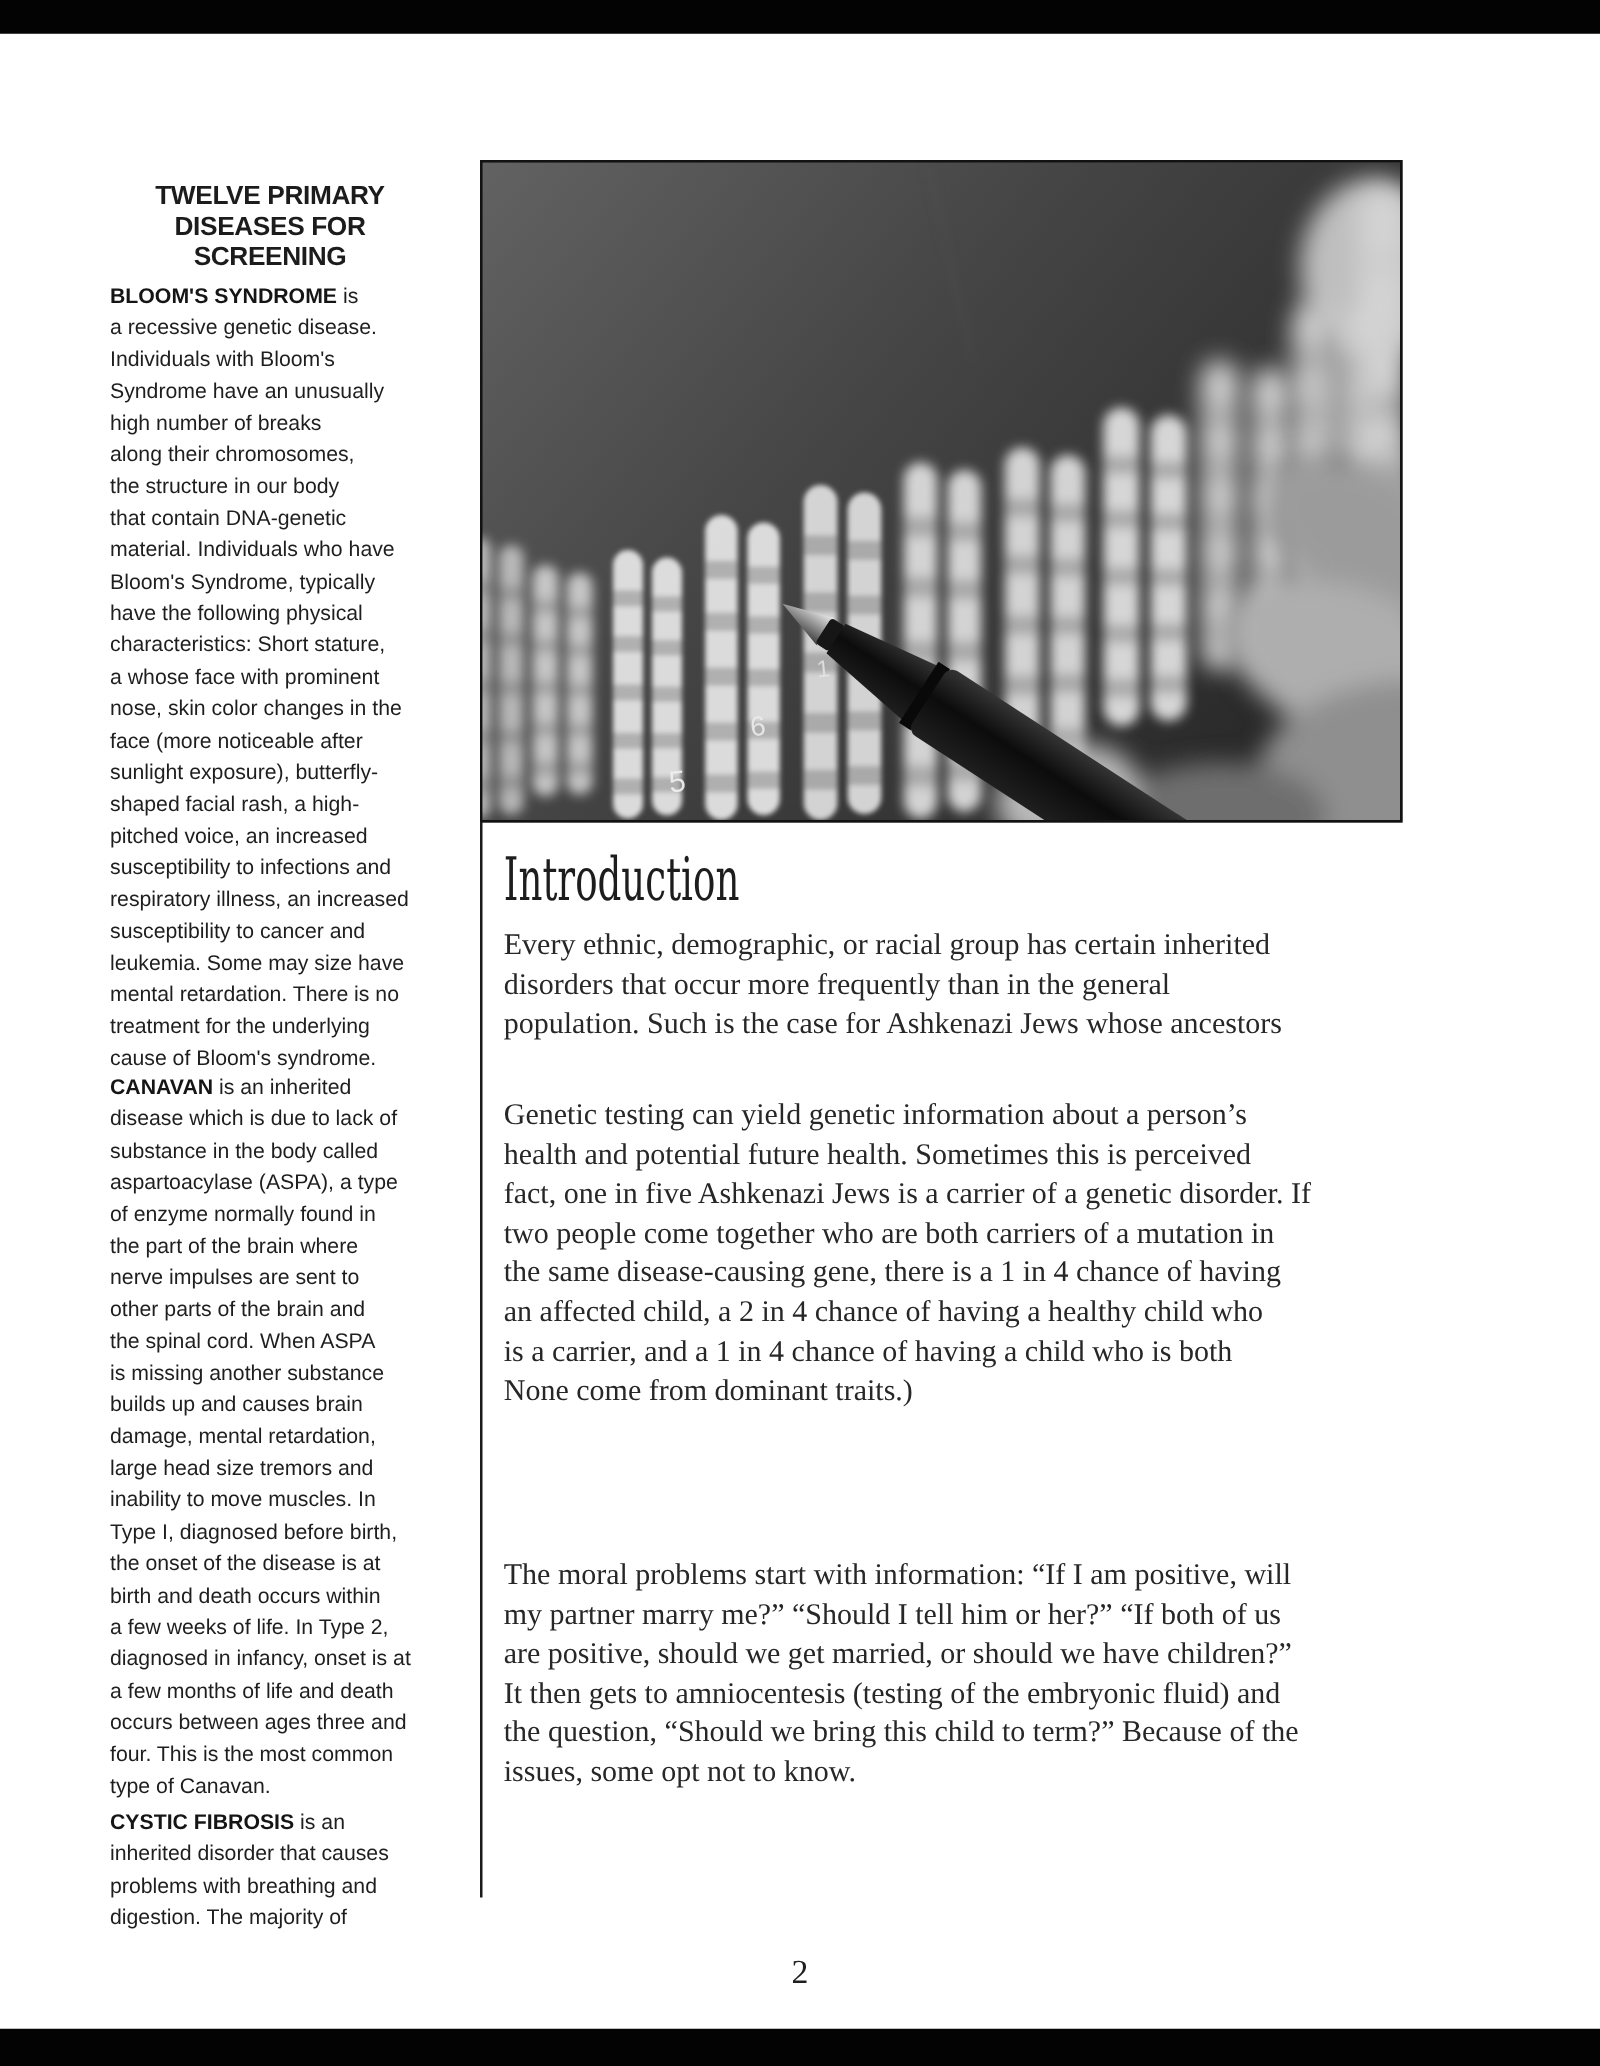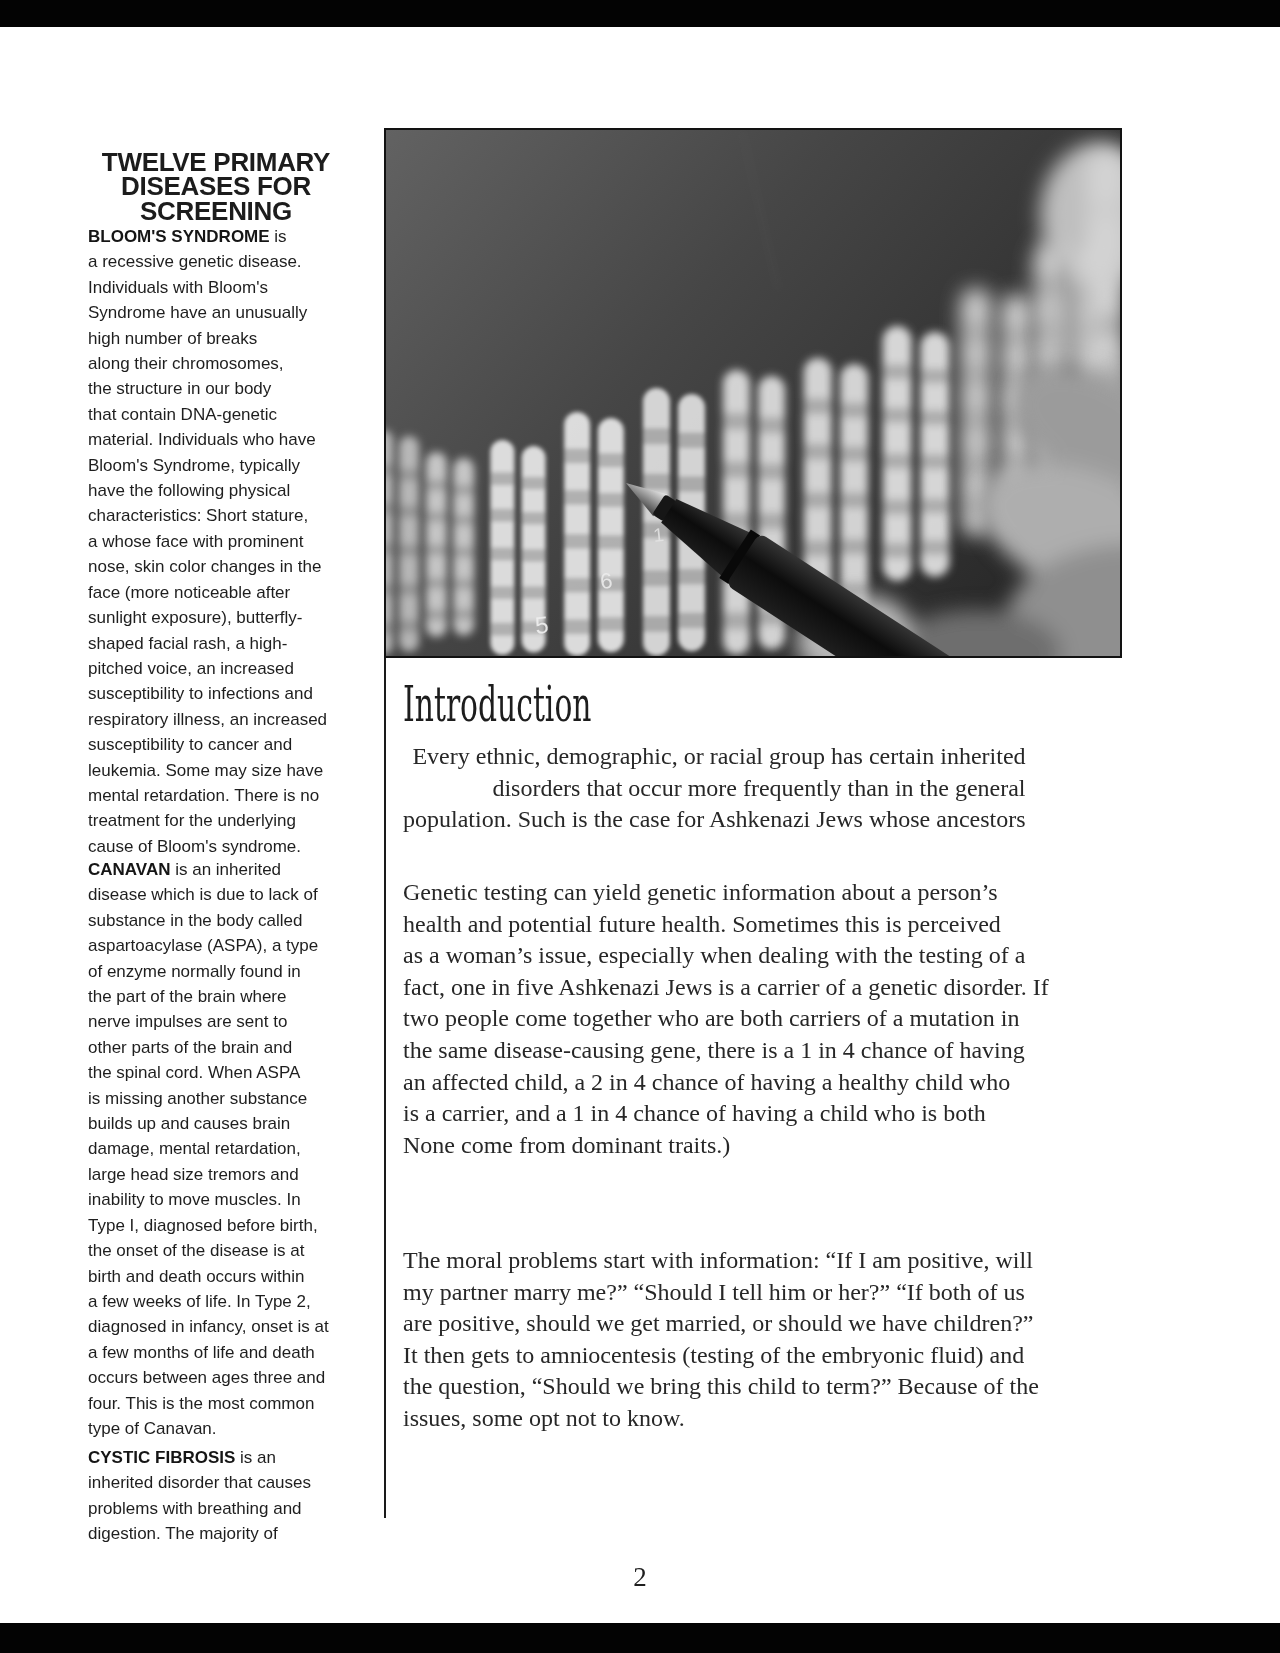--- a/index.html
+++ b/index.html
@@ -4,21 +4,21 @@
 <style>
   html,body{margin:0;padding:0;background:#e8e8e8;}
   .page{position:relative;width:1280px;height:1653px;background:#ffffff;overflow:hidden;
         font-family:"Liberation Sans",sans-serif;color:#222;}
   .band{position:absolute;left:0;width:1280px;background:#030303;}
   .band.top{top:0;height:27px;}
   .band.bottom{top:1623px;height:30px;}
 
   
   .sb-head{position:absolute;left:84px;top:128px;width:264px;text-align:center;
-           font-weight:bold;font-size:26px;line-height:24.5px;letter-spacing:-0.3px;color:#1c1c1c;}
+           font-weight:bold;font-size:21px;line-height:24.5px;letter-spacing:-0.3px;color:#1c1c1c;}
   #sb-paras{position:absolute;left:88px;top:212px;width:280px;font-size:17px;line-height:25.4px;color:#1e1e1e;}
   #sb-paras .para{position:absolute;left:0;}
   #sb-paras .para:nth-child(1){top:12px;}
   #sb-paras .para:nth-child(2){top:645px;}
   #sb-paras .para:nth-child(3){top:1233px;}
   .ln{white-space:nowrap;}
   #sb-paras b{font-weight:bold;color:#151515;}
 
   
   .divider{position:absolute;left:384px;top:128px;width:2px;height:1390px;background:#1a1a1a;}
@@ -28,21 +28,21 @@
          border:2px solid #121212;box-sizing:border-box;background:#3a3a3a;}
   .photo svg{display:block;}
 
   
   .intro{position:absolute;left:403px;top:678px;margin:0;font-family:"DejaVu Serif",serif;
          font-weight:normal;font-size:48px;line-height:52px;color:#1d1d1d;
          transform:scaleX(0.62);transform-origin:left top;letter-spacing:0px;white-space:nowrap;}
   #main-paras{position:absolute;left:403px;top:741px;width:740px;font-family:"Liberation Serif",serif;
               font-size:24px;line-height:31.6px;color:#272727;}
   #main-paras .para{position:absolute;left:0;}
-  #main-paras .para:nth-child(1){top:0;text-align:right;}
+  #main-paras .para:nth-child(1){top:0;}
   #main-paras .para:nth-child(2){top:136px;}
   #main-paras .para:nth-child(3){top:504px;}
 
   .pageno{position:absolute;left:560px;top:1562px;width:160px;text-align:center;
           font-family:"Liberation Serif",serif;font-size:27px;color:#1f1f1f;}
 </style>
 </head>
 <body>
 
 <div class="page">
@@ -355,21 +355,20 @@
 
     <div id="main-paras">
         <div class="para">
           <div class="ln">Every ethnic, demographic, or racial group has certain inherited</div>
           <div class="ln">disorders that occur more frequently than in the general</div>
           <div class="ln">population. Such is the case for Ashkenazi Jews whose ancestors</div>
         </div>
         <div class="para">
           <div class="ln">Genetic testing can yield genetic information about a person’s</div>
           <div class="ln">health and potential future health. Sometimes this is perceived</div>
-          <div class="ln">as a woman’s issue, especially when dealing with the testing of a</div>
           <div class="ln">fact, one in five Ashkenazi Jews is a carrier of a genetic disorder. If</div>
           <div class="ln">two people come together who are both carriers of a mutation in</div>
           <div class="ln">the same disease-causing gene, there is a 1 in 4 chance of having</div>
           <div class="ln">an affected child, a 2 in 4 chance of having a healthy child who</div>
           <div class="ln">is a carrier, and a 1 in 4 chance of having a child who is both</div>
           <div class="ln">None come from dominant traits.)</div>
         </div>
         <div class="para">
           <div class="ln">The moral problems start with information: “If I am positive, will</div>
           <div class="ln">my partner marry me?” “Should I tell him or her?” “If both of us</div>

